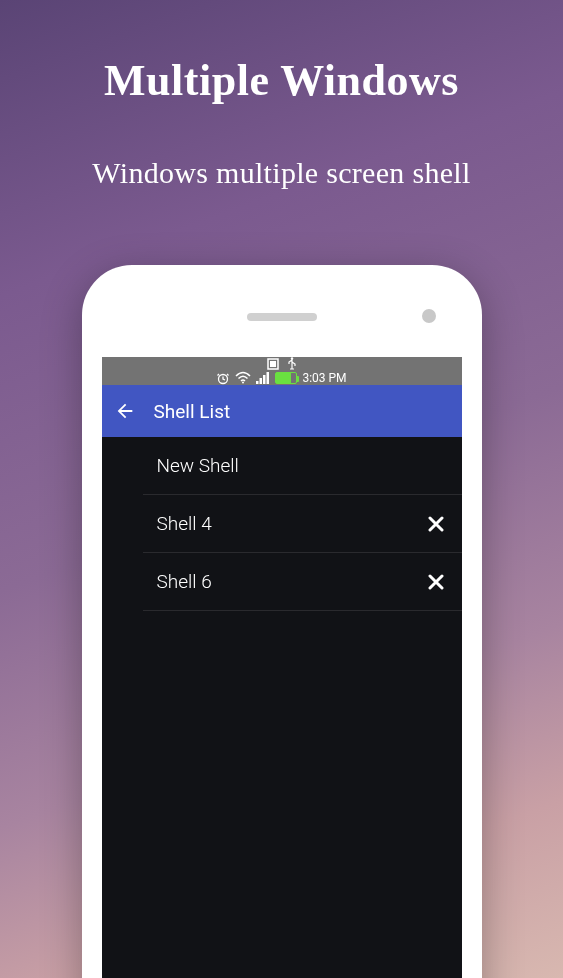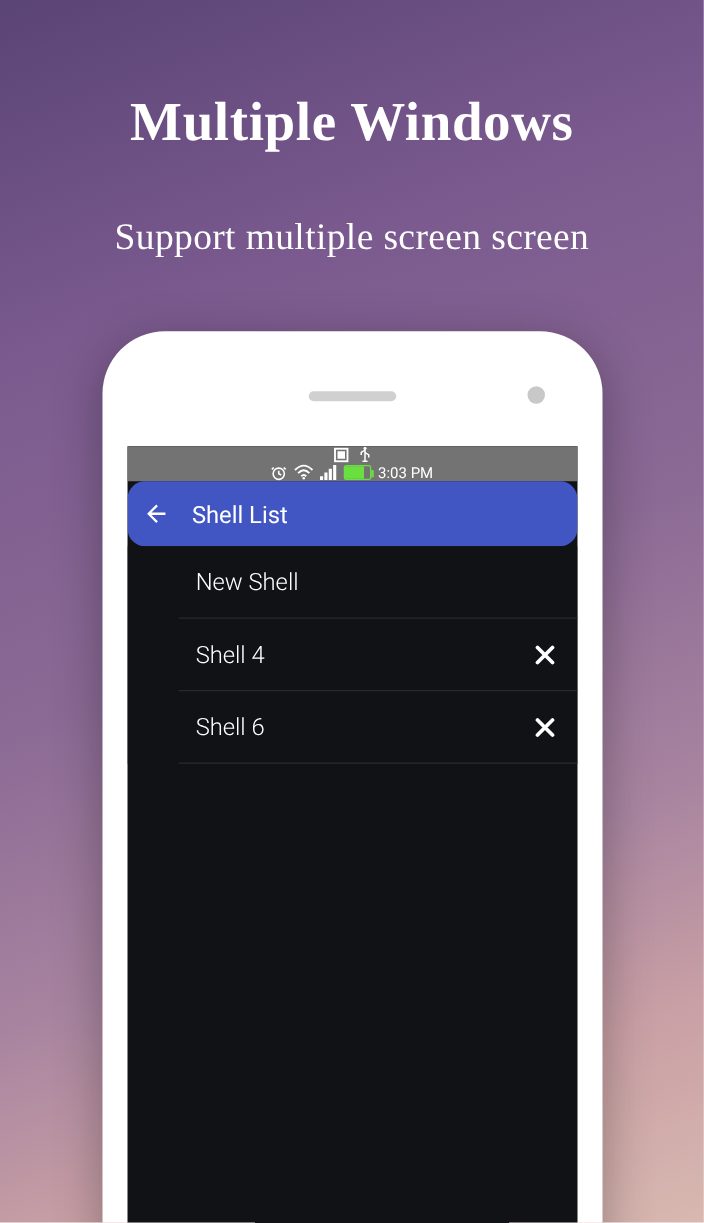--- a/index.html
+++ b/index.html
@@ -12,21 +12,21 @@
     position: relative;
     overflow: hidden;
   }
   
   .title {
     text-align: center;
     color: #ffffff;
     font-family: Georgia, 'Times New Roman', serif;
     font-size: 44px;
     font-weight: bold;
-    margin-top: 72px;
+    margin-top: 55px;
     letter-spacing: 0.5px;
   }
   
   .subtitle {
     text-align: center;
     color: #ffffff;
     font-family: Georgia, 'Times New Roman', serif;
     font-size: 30px;
     margin-top: 50px;
     letter-spacing: 0.3px;
@@ -107,21 +107,20 @@
     justify-content: center;
   }
   
   .app-bar {
     height: 52px;
     background: #4156c2;
     display: flex;
     align-items: center;
     padding: 0 12px;
     gap: 18px;
-    border-radius: 14px;
   }
   
   .back-arrow {
     color: #ffffff;
     display: flex;
     align-items: center;
     cursor: pointer;
   }
   
   .app-title {
@@ -184,21 +183,21 @@
     width: 2px;
     height: 6px;
     background: #6ae040;
     border-radius: 0 1px 1px 0;
   }
 </style>
 </head>
 <body>
 
 <div class="title">Multiple Windows</div>
-<div class="subtitle">Support multiple screen screen</div>
+<div class="subtitle">Windows multiple screen shell</div>
 
 <div class="phone">
   <div class="phone-top">
     <div class="speaker"></div>
     <div class="camera"></div>
   </div>
 
   <div class="screen">
 
     <div class="status-bar">

